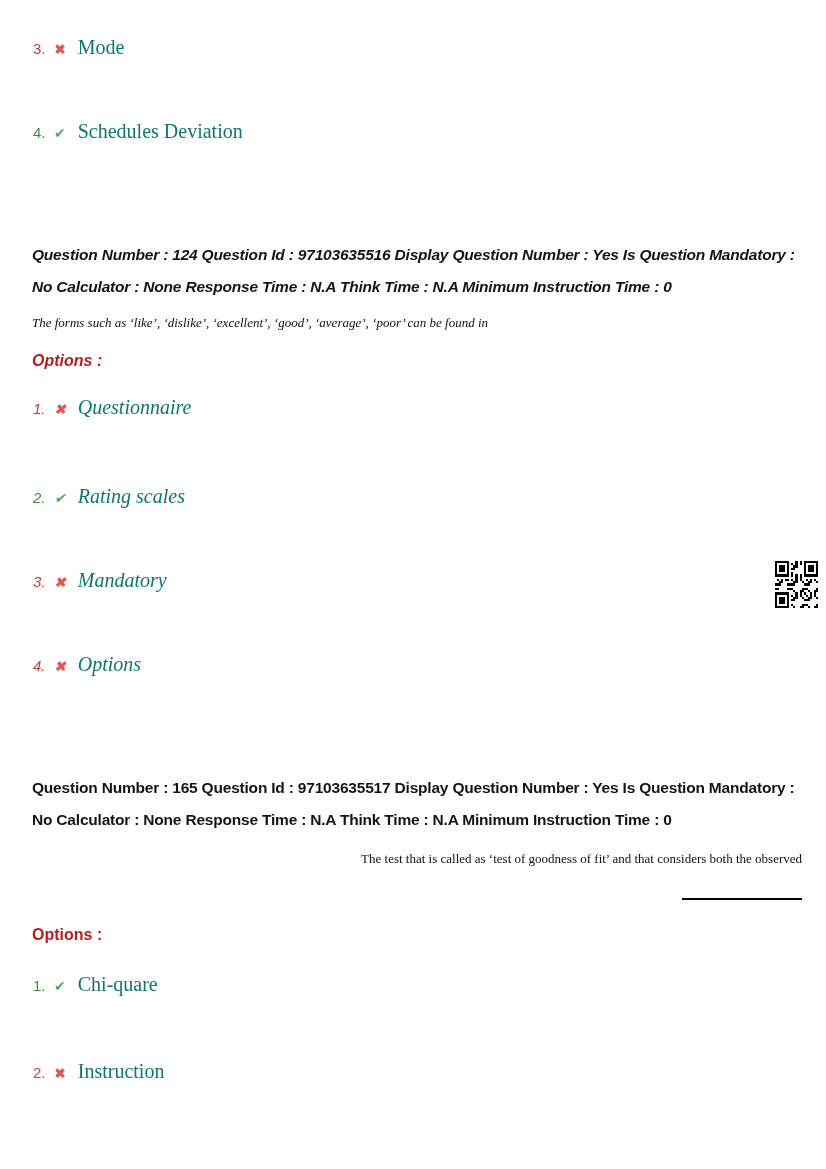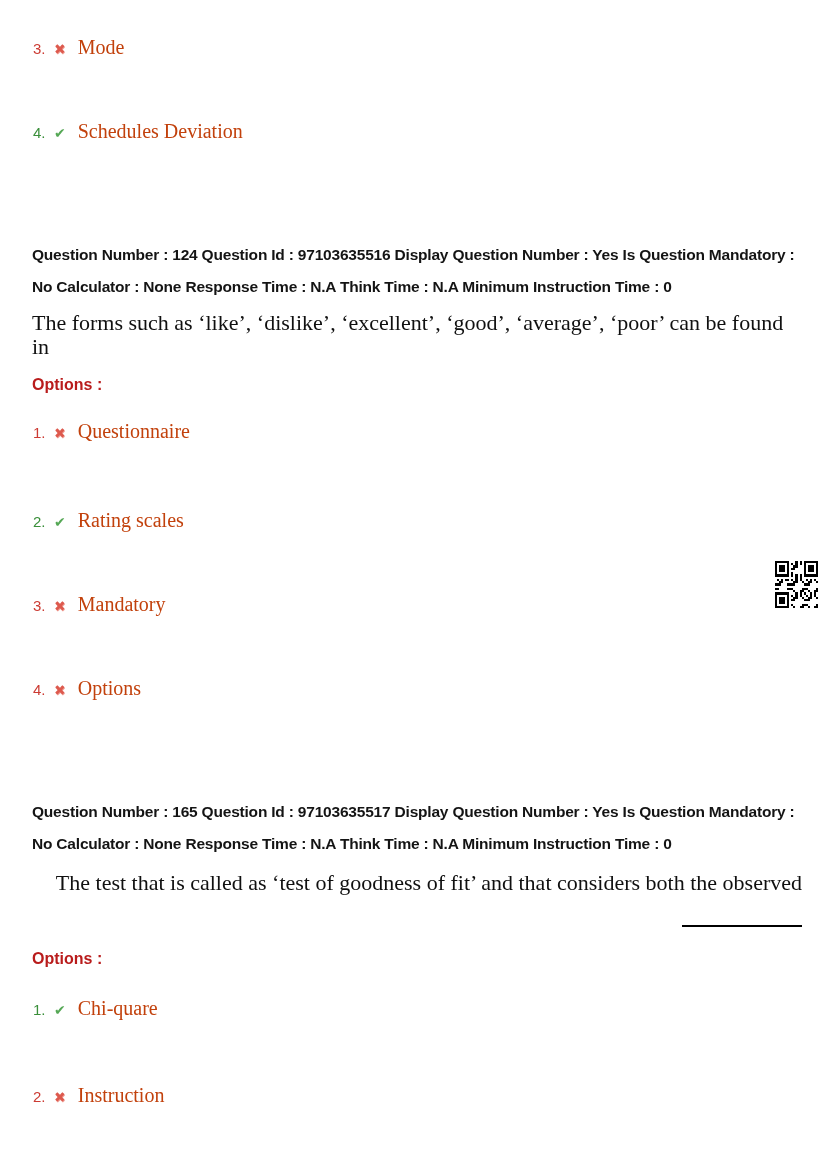--- a/index.html
+++ b/index.html
@@ -19,21 +19,21 @@
     font-size:15.5px;
     line-height:32px;
     letter-spacing:-0.2px;
     color:#141414;
     width:772px;
   }
 
   
   .q-text {
     font-family:"Liberation Serif", serif;
-    font-size:22px;
+    font-size:13px;
     line-height:37px;
     color:#101010;
   }
   .q-text.single { line-height:24px; margin-top:8px; }
 
   .answer-blank {
     display:inline-block;
     width:120px;
     border-bottom:2px solid #000;
     height:1em;
@@ -49,31 +49,31 @@
   }
 
   
   .opt-row { display:flex; align-items:baseline; margin-left:1px; }
   .opt-num  { font-size:15px; min-width:16px; }
   .opt-icon { font-size:14px; margin:0 12px 0 5px; }
   .opt-label {
     font-family:"Liberation Serif", serif;
     font-size:20px;
     line-height:28px;
-    color:#c2410c;
+    color:#0f766e;
   }
   .wrong   .opt-num  { color:#cc3b33; }
   .wrong   .opt-icon { color:#dd5a4e; text-shadow:0.5px 0.5px 0 #f0a097; }
   .correct .opt-num  { color:#3a8f3a; }
   .correct .opt-icon { color:#56a856; }
 
   
   .prev-opt-1 { margin-top:0; }
   .prev-opt-2 { margin-top:56px; }
-  .q124-block { margin-top:94px; }
+  .q124-block { margin-top:94px;font-style:italic; }
   .q124-opt-1 { margin-top:23px; }
   .q124-opt-2 { margin-top:61px; }
   .q124-opt-3 { margin-top:56px; }
   .q124-opt-4 { margin-top:56px; }
   .q125-block { margin-top:94px; }
   .q125-text  { margin-top:4px;text-align:right; }
   .q125-options-label { margin-top:12px; }
   .q125-opt-1 { margin-top:26px; }
   .q125-opt-2 { margin-top:59px; }
 

